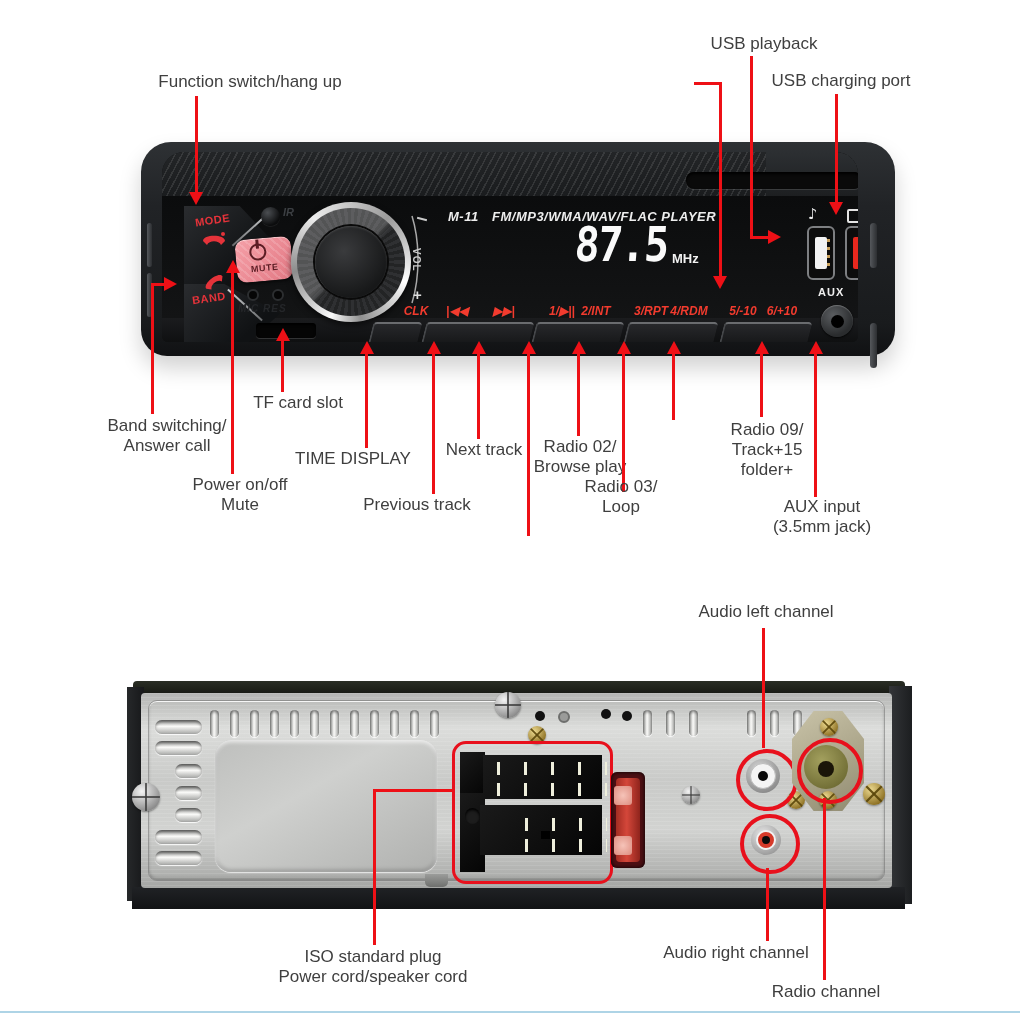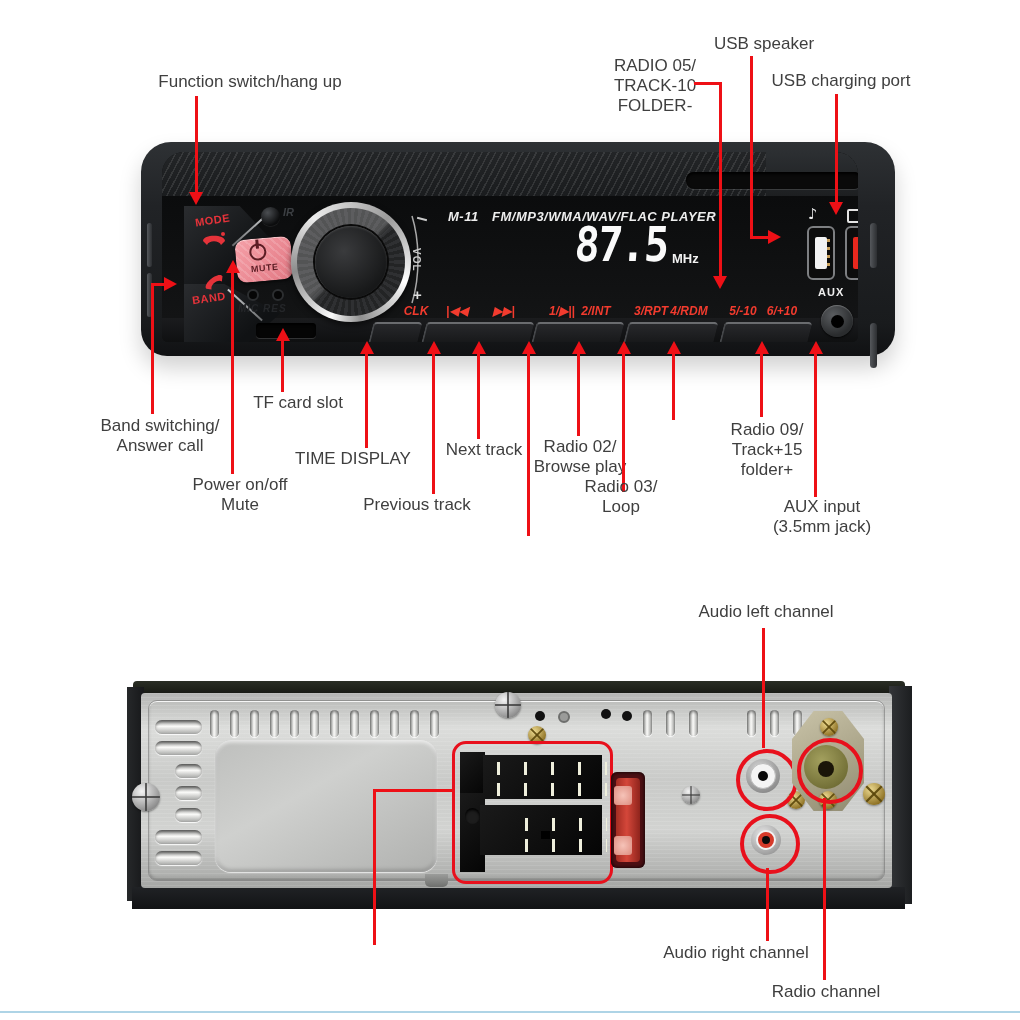--- a/index.html
+++ b/index.html
@@ -302,42 +302,37 @@
     <div class="screw gold" style="left:692px;top:110px;width:18px;height:18px;"></div>
     <div class="rca" style="left:677px;top:64px;width:44px;height:44px;background:radial-gradient(circle at 40% 35%,#a3a05e,#6e6b33 80%);"></div>
     <div class="rca" style="left:691px;top:80px;width:16px;height:16px;background:#1a1508;"></div>
     <div class="red-ring" style="left:670px;top:57px;width:58px;height:58px;"></div>
   </div>
 
   <div class="lbl" style="left:250px;top:72px;">Function switch/hang up</div>
   <div class="vline" style="left:195px;top:96px;height:98px;"></div>
   <div class="arr-down" style="left:189px;top:192px;"></div>
 
-  <div class="lbl" style="left:764px;top:34px;">USB speaker</div>
+  <div class="lbl" style="left:764px;top:34px;">USB playback</div>
   <div class="vline" style="left:750px;top:56px;height:183px;"></div>
   <div class="hline" style="left:750px;top:236px;width:19px;"></div>
   <div class="arr-right" style="left:768px;top:230px;"></div>
 
-  <div class="lbl" style="left:655px;top:56px;">
-    <div>RADIO 05/</div>
-    <div>TRACK-10</div>
-    <div>FOLDER-</div>
-  </div>
   <div class="hline" style="left:694px;top:82px;width:28px;"></div>
   <div class="vline" style="left:719px;top:82px;height:196px;"></div>
   <div class="arr-down" style="left:713px;top:276px;"></div>
 
   <div class="lbl" style="left:841px;top:71px;">USB charging port</div>
   <div class="vline" style="left:835px;top:94px;height:110px;"></div>
   <div class="arr-down" style="left:829px;top:202px;"></div>
 
   <div class="hline" style="left:151px;top:283px;width:14px;"></div>
   <div class="arr-right" style="left:164px;top:277px;"></div>
   <div class="vline" style="left:151px;top:283px;height:131px;"></div>
-  <div class="lbl" style="left:160px;top:416px;">
+  <div class="lbl" style="left:167px;top:416px;">
     <div>Band switching/</div>
     <div>Answer call</div>
   </div>
 
   <div class="arr-up" style="left:226px;top:260px;"></div>
   <div class="vline" style="left:231px;top:272px;height:202px;"></div>
   <div class="lbl" style="left:240px;top:475px;">
     <div>Power on/off</div>
     <div>Mute</div>
   </div>
@@ -391,20 +386,24 @@
   <div class="lbl" style="left:822px;top:497px;">
     <div>AUX input</div>
     <div>(3.5mm jack)</div>
   </div>
 
   <div class="lbl" style="left:766px;top:602px;">Audio left channel</div>
   <div class="vline" style="left:762px;top:628px;height:120px;"></div>
 
   <div class="hline" style="left:373px;top:789px;width:80px;"></div>
   <div class="vline" style="left:373px;top:789px;height:156px;"></div>
+  <div class="lbl" style="left:373px;top:947px;">
+    <div>ISO standard plug</div>
+    <div>Power cord/speaker cord</div>
+  </div>
 
   <div class="vline" style="left:766px;top:868px;height:73px;"></div>
   <div class="lbl" style="left:736px;top:943px;">Audio right channel</div>
 
   <div class="vline" style="left:823px;top:798px;height:182px;"></div>
   <div class="lbl" style="left:826px;top:982px;">Radio channel</div>
 
   <div class="blue-line"></div>
 </div>
 

